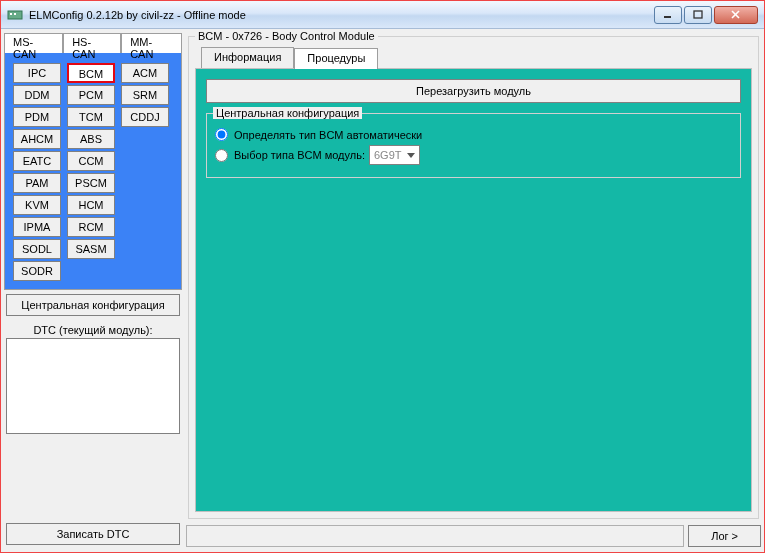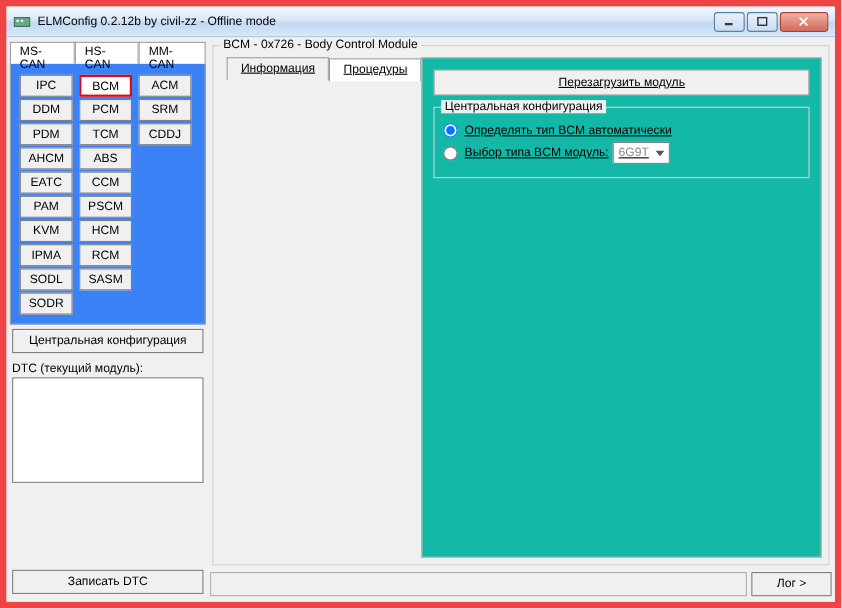--- a/index.html
+++ b/index.html
@@ -1,18 +1,18 @@
 <!DOCTYPE html>
 <html><head>
 <meta charset="utf-8">
 <style>
 * { box-sizing: border-box; margin: 0; padding: 0; font-family: "Segoe UI", Tahoma, sans-serif; font-size: 11px; }
 body { background: #fff; width: 765px; height: 553px; overflow: hidden; }
 
-.window { width: 765px; height: 553px; border: 6px solid #ef4444; background: #f0f0f0; display: flex; flex-direction: column; }
+.window { width: 765px; height: 553px; border: 1px solid #ef4444; background: #f0f0f0; display: flex; flex-direction: column; }
 
 .titlebar { height: 28px; background: linear-gradient(#f3f8fe, #d9e7f9 45%, #c3d8f1 55%, #d9e7f9); display: flex; align-items: center; padding: 0 6px; border-bottom: 1px solid #a7bcd6; }
 .titlebar .ticon { width: 16px; height: 16px; margin-right: 6px; }
 .titlebar .title { flex: 1; color: #000; }
 .titlebar .winbtns { display: flex; gap: 2px; }
 .winbtn { width: 28px; height: 18px; border-radius: 3px; border: 1px solid #5a7fa8; background: linear-gradient(#e9f2fb,#c8dcf2); display:flex; align-items:center; justify-content:center; }
 .winbtn.close { background: linear-gradient(#f1b0a6,#d36a58); border-color:#a8402f; width:44px; }
 .winbtn svg { display:block; }
 
 .client { flex:1; display:flex; background:#f0f0f0; padding:3px 3px 3px 3px; gap:4px; overflow:hidden; }
@@ -50,21 +50,21 @@
 
 .radiorow { display:flex; align-items:center; gap:4px; margin:4px 0; }
 .radiorow input[type=radio] { margin:0 2px 0 0; }
 .sel { height:20px; border:1px solid #808080; background:#fff; padding:0 18px 0 4px; line-height:18px; position:relative; color:#888; }
 .sel::after { content:""; position:absolute; right:4px; top:7px; border-left:4px solid transparent; border-right:4px solid transparent; border-top:5px solid #555; }
 
 .bottombar { height:26px; display:flex; align-items:center; gap:4px; padding:2px 0; }
 .logbox { flex:1; height:22px; border:1px solid #b0b0b0; background:#f0f0f0; }
 .logbtn { height:22px; padding:0 22px; border:1px solid #808080; background:#f0f0f0; line-height:20px; cursor:pointer; }
 
-.fieldset-label { font-size:11px; }
+.fieldset-label { font-size:11px;text-align:center; }
 </style>
 </head>
 <body>
 
 <div class="window">
 
   <div class="titlebar">
     <span class="ticon">
       <svg width="16" height="16">
           <rect x="1" y="4" width="14" height="8" fill="#6a8" stroke="#375"></rect>
@@ -150,21 +150,21 @@
 
       <div class="fieldset-label" style="margin:4px 2px 0 2px;">DTC (текущий модуль):</div>
       <div class="textarea"></div>
 
       <div style="flex:1"></div>
 
       <div class="widebtn">Записать DTC</div>
     </div>
 
     <div class="rightpane">
-      <div class="group" style="flex:1; padding-top:10px; display:flex; flex-direction:row;text-decoration:underline;">
+      <div class="group" style="flex:1; padding-top:10px; display:flex; flex-direction:column;">
         <span class="group-title">BCM - 0x726 - Body Control Module</span>
 
         <div class="rtabstrip">
           <div class="rtab">Информация</div>
           <div class="rtab active">Процедуры</div>
         </div>
 
         <div class="rpanel">
           <div class="bigbtn">Перезагрузить модуль</div>
 

